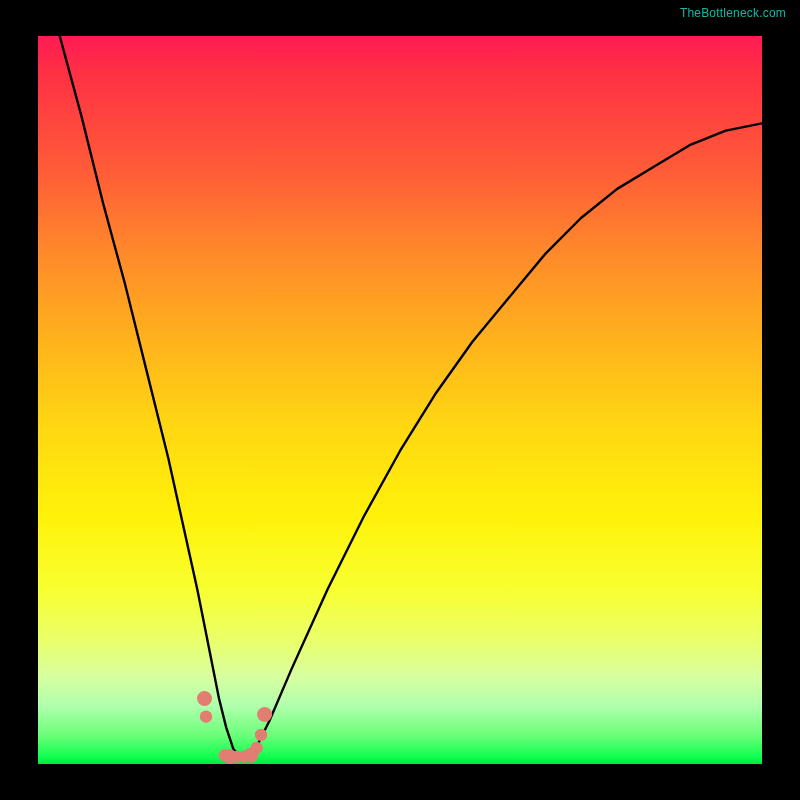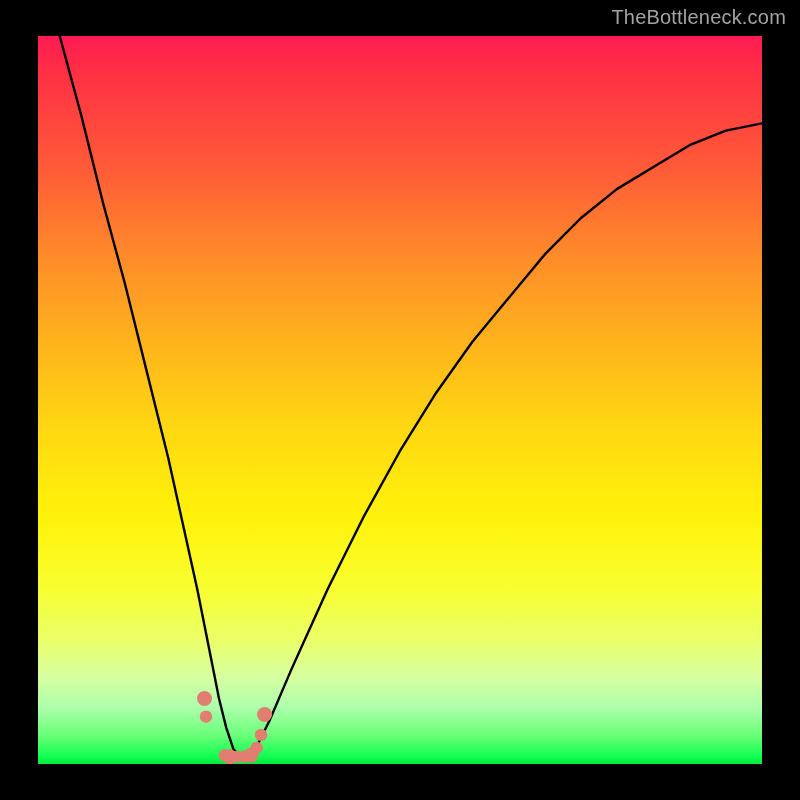--- a/index.html
+++ b/index.html
@@ -56,23 +56,23 @@
     left: 0;
     top: 0;
     width: 724px;
     height: 728px;
   }
   .watermark {
     position: absolute;
     top: 6px;
     right: 14px;
     font-family: Arial, Helvetica, sans-serif;
-    font-size: 20px;
+    font-size: 12px;
     font-weight: 500;
-    color: #a3a3a3;
+    color: #14b8a6;
     letter-spacing: 0.2px;
     user-select: none;
   }
 </style>
 </head>
 <body>
 
 <div class="frame">
 
   <div class="plot-area">

